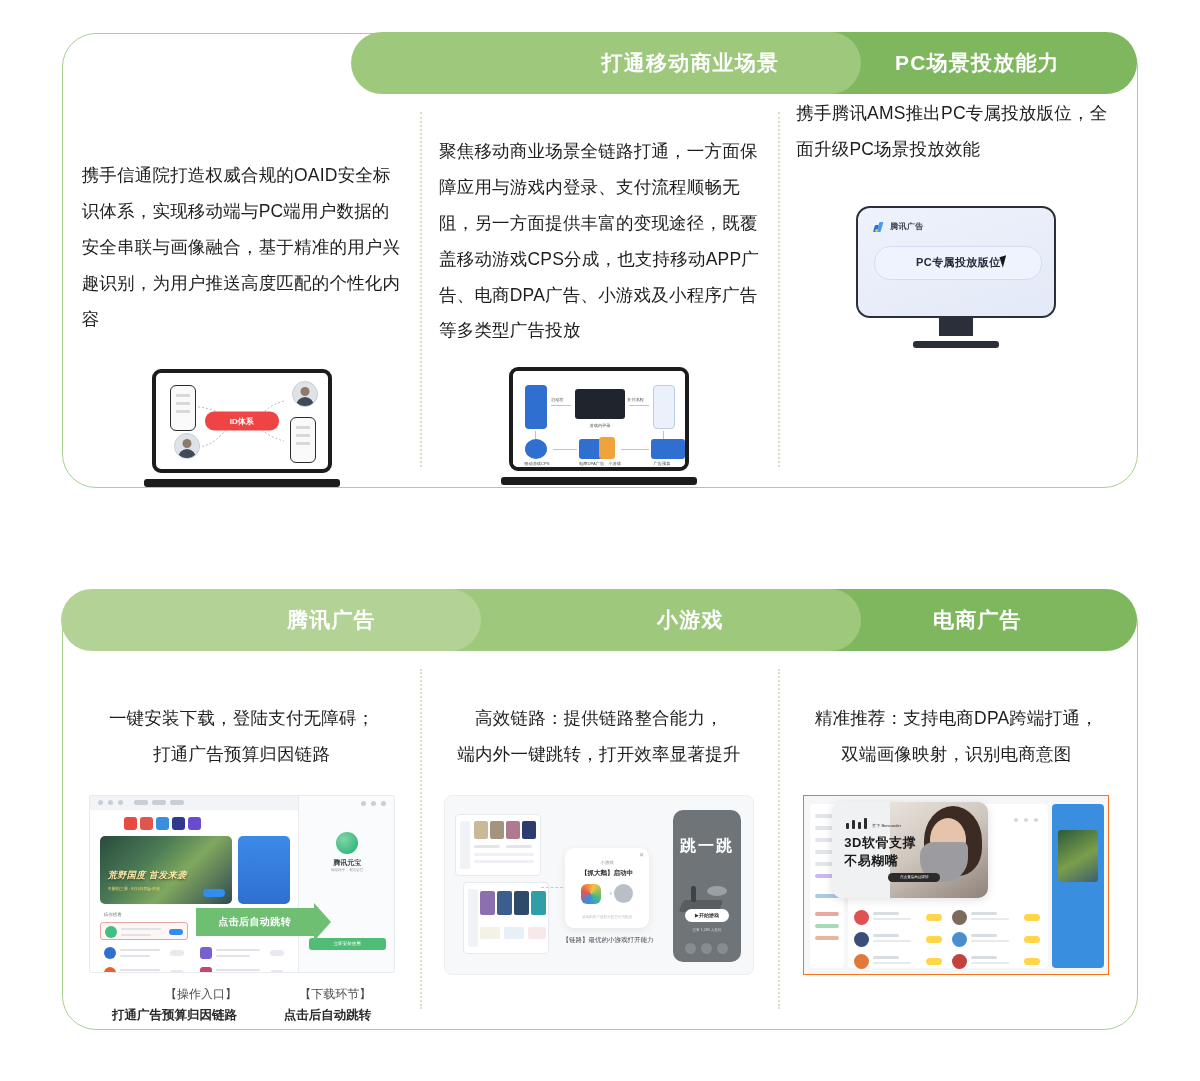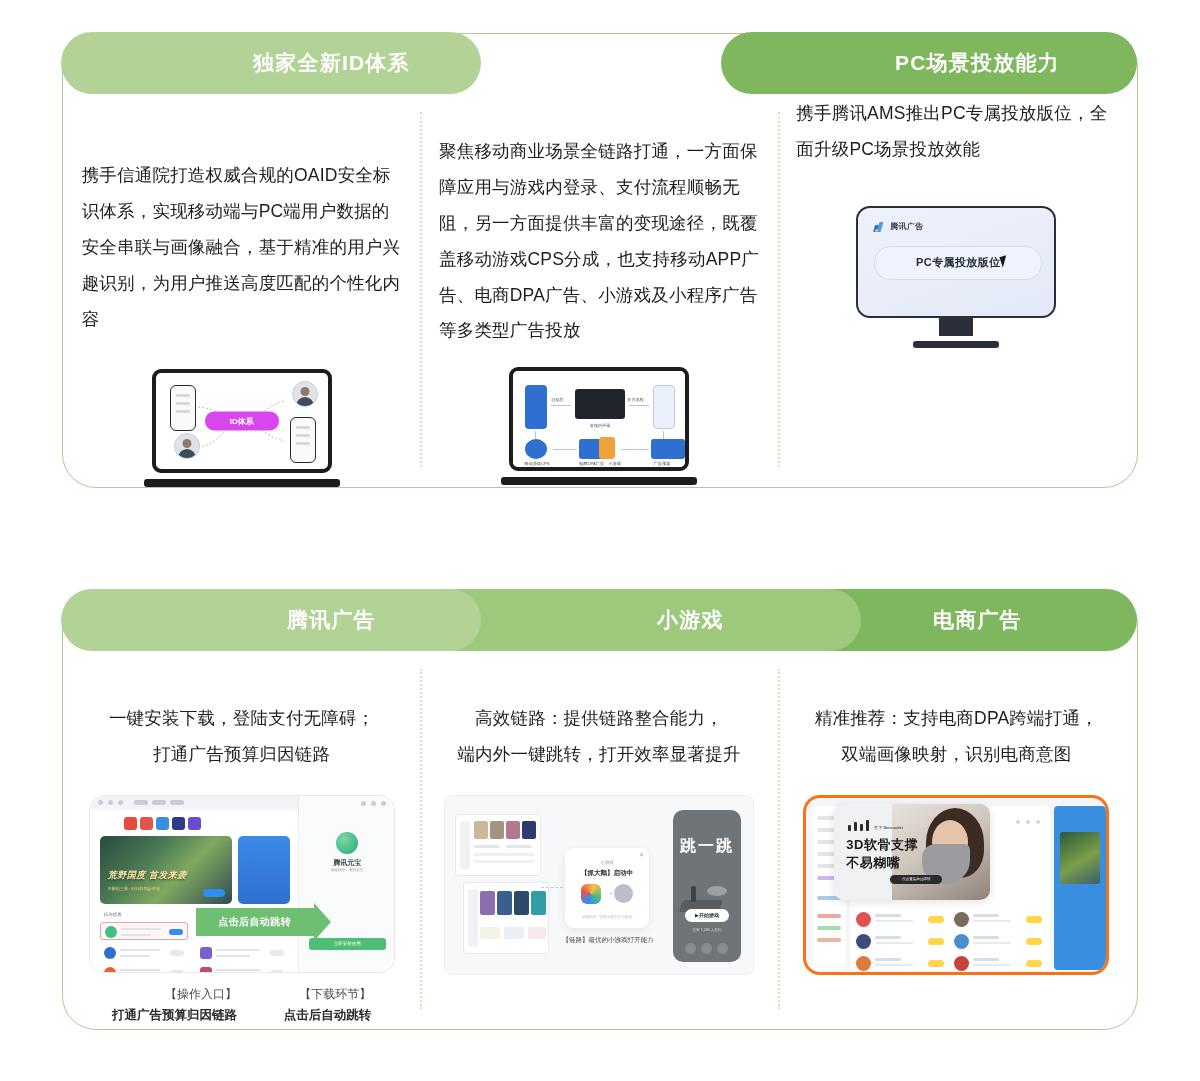--- a/index.html
+++ b/index.html
@@ -101,21 +101,21 @@
     position: absolute; left: 0; bottom: 0;
     width: 196px; height: 8px;
     background: #1c1c1c;
     border-radius: 3px;
   }
 
   
   .id-core {
     position: absolute; left: 50%; top: 50%;
     transform: translate(-50%, -50%);
-    background: #d946ef; color: #fff;
+    background: #ef4444; color: #fff;
     font-size: 8px; font-weight: bold;
     padding: 4px 25px; border-radius: 9px;
     white-space: nowrap;
   }
   .mini-phone {
     position: absolute;
     width: 26px; height: 46px;
     border: 1.5px solid #2a2a2a;
     border-radius: 6px;
     background: #fafafa;
@@ -219,21 +219,21 @@
     transform: rotate(-18deg);
   }
 
   
   #col-r2-1 .col-desc, #col-r2-2 .col-desc, #col-r2-3 .col-desc { margin-top: 48px; }
   .shot-wrap { margin-top: 22px; position: relative; }
 
   
   .shot-a {
     position: relative; width: 306px; height: 178px;
-    background: #f4f6f8; border-radius: 15px; overflow: hidden;
+    background: #f4f6f8; border-radius: 2px; overflow: hidden;
     border: 1px solid #e6eaee;
   }
   .sa-left { position: absolute; left: 0; top: 0; width: 208px; height: 178px; background:#fff; }
   .sa-right{ position: absolute; left: 208px; top: 0; width: 98px; height: 178px; background:#fafbfc; border-left:1px solid #e8ecef; }
   .sa-topbar { position:absolute; left:0; top:0; width:208px; height:14px; background:#f2f4f7; }
   .sa-dot { position:absolute; top:4.5px; width:5px; height:5px; border-radius:50%; background:#c9ced6; }
   .sa-chip { position:absolute; top:21px; width:13px; height:13px; border-radius:3px; }
   .sa-hero {
     position:absolute; left:10px; top:40px; width:132px; height:68px;
     border-radius:5px; overflow:hidden;
@@ -342,21 +342,21 @@
     font-size:5px; color:#2b2f34; font-weight:bold;
   }
   .sb-sub { position:absolute; left:0; right:0; bottom:30px; text-align:center; font-size:3.6px; color:#d7dade; }
   .sb-navdots { position:absolute; left:0; right:0; bottom:8px; display:flex; justify-content:space-around; padding:0 10px; }
   .sb-navdots i { width:11px; height:11px; border-radius:50%; background:#878c92; display:block; }
   .sb-dash { position:absolute; left:96px; top:91px; width:22px; border-top:1px dashed #c8ccd2; }
 
   
   .shot-c {
     position: relative; width: 306px; height: 180px;
-    background: #f5f6f8; border-radius: 17px; border: 3px solid #f97316;
+    background: #f5f6f8; border-radius: 0; border: 1px solid #f97316;
     overflow: hidden;
   }
   .sc-side { position:absolute; left:6px; top:8px; width:34px; height:164px; background:#fff; border-radius:4px; }
   .sc-side i { position:absolute; left:5px; width:24px; height:4px; border-radius:2px; background:#e2e6ea; display:block; }
   .sc-main { position:absolute; left:44px; top:8px; width:200px; height:164px; background:#fff; border-radius:4px; }
   .sc-rail { position:absolute; left:248px; top:8px; width:52px; height:164px; background:#3a8ee0; border-radius:4px; }
   .sc-rail-card { position:absolute; left:6px; top:26px; width:40px; height:52px; border-radius:3px;
     background: linear-gradient(150deg,#2d5a3a,#7a9e4a 55%,#3c5f6e); }
   .sc-listrow { position:absolute; height:20px; }
   .sc-ava { position:absolute; left:0; top:2px; width:15px; height:15px; border-radius:50%; }
@@ -393,22 +393,22 @@
 <body>
 
 <div class="page">
 
   <section class="card" id="card-row1">
 
     <div class="pill-row">
       <div class="pill pill-3">
         <span class="pill-label">PC场景投放能力</span>
       </div>
-      <div class="pill pill-1">
-        <span class="pill-label">独家全新ID体系</span>
+      <div class="pill pill-2">
+        <span class="pill-label">打通移动商业场景</span>
       </div>
     </div>
 
     <div class="cols">
 
       <div class="col" id="col-r1-1">
         <p class="col-desc desc-left">携手信通院打造权威合规的OAID安全标识体系，实现移动端与PC端用户数据的安全串联与画像融合，基于精准的用户兴趣识别，为用户推送高度匹配的个性化内容</p>
 
         <div class="illus" style="margin-top:32px;">
           <div class="laptop">

